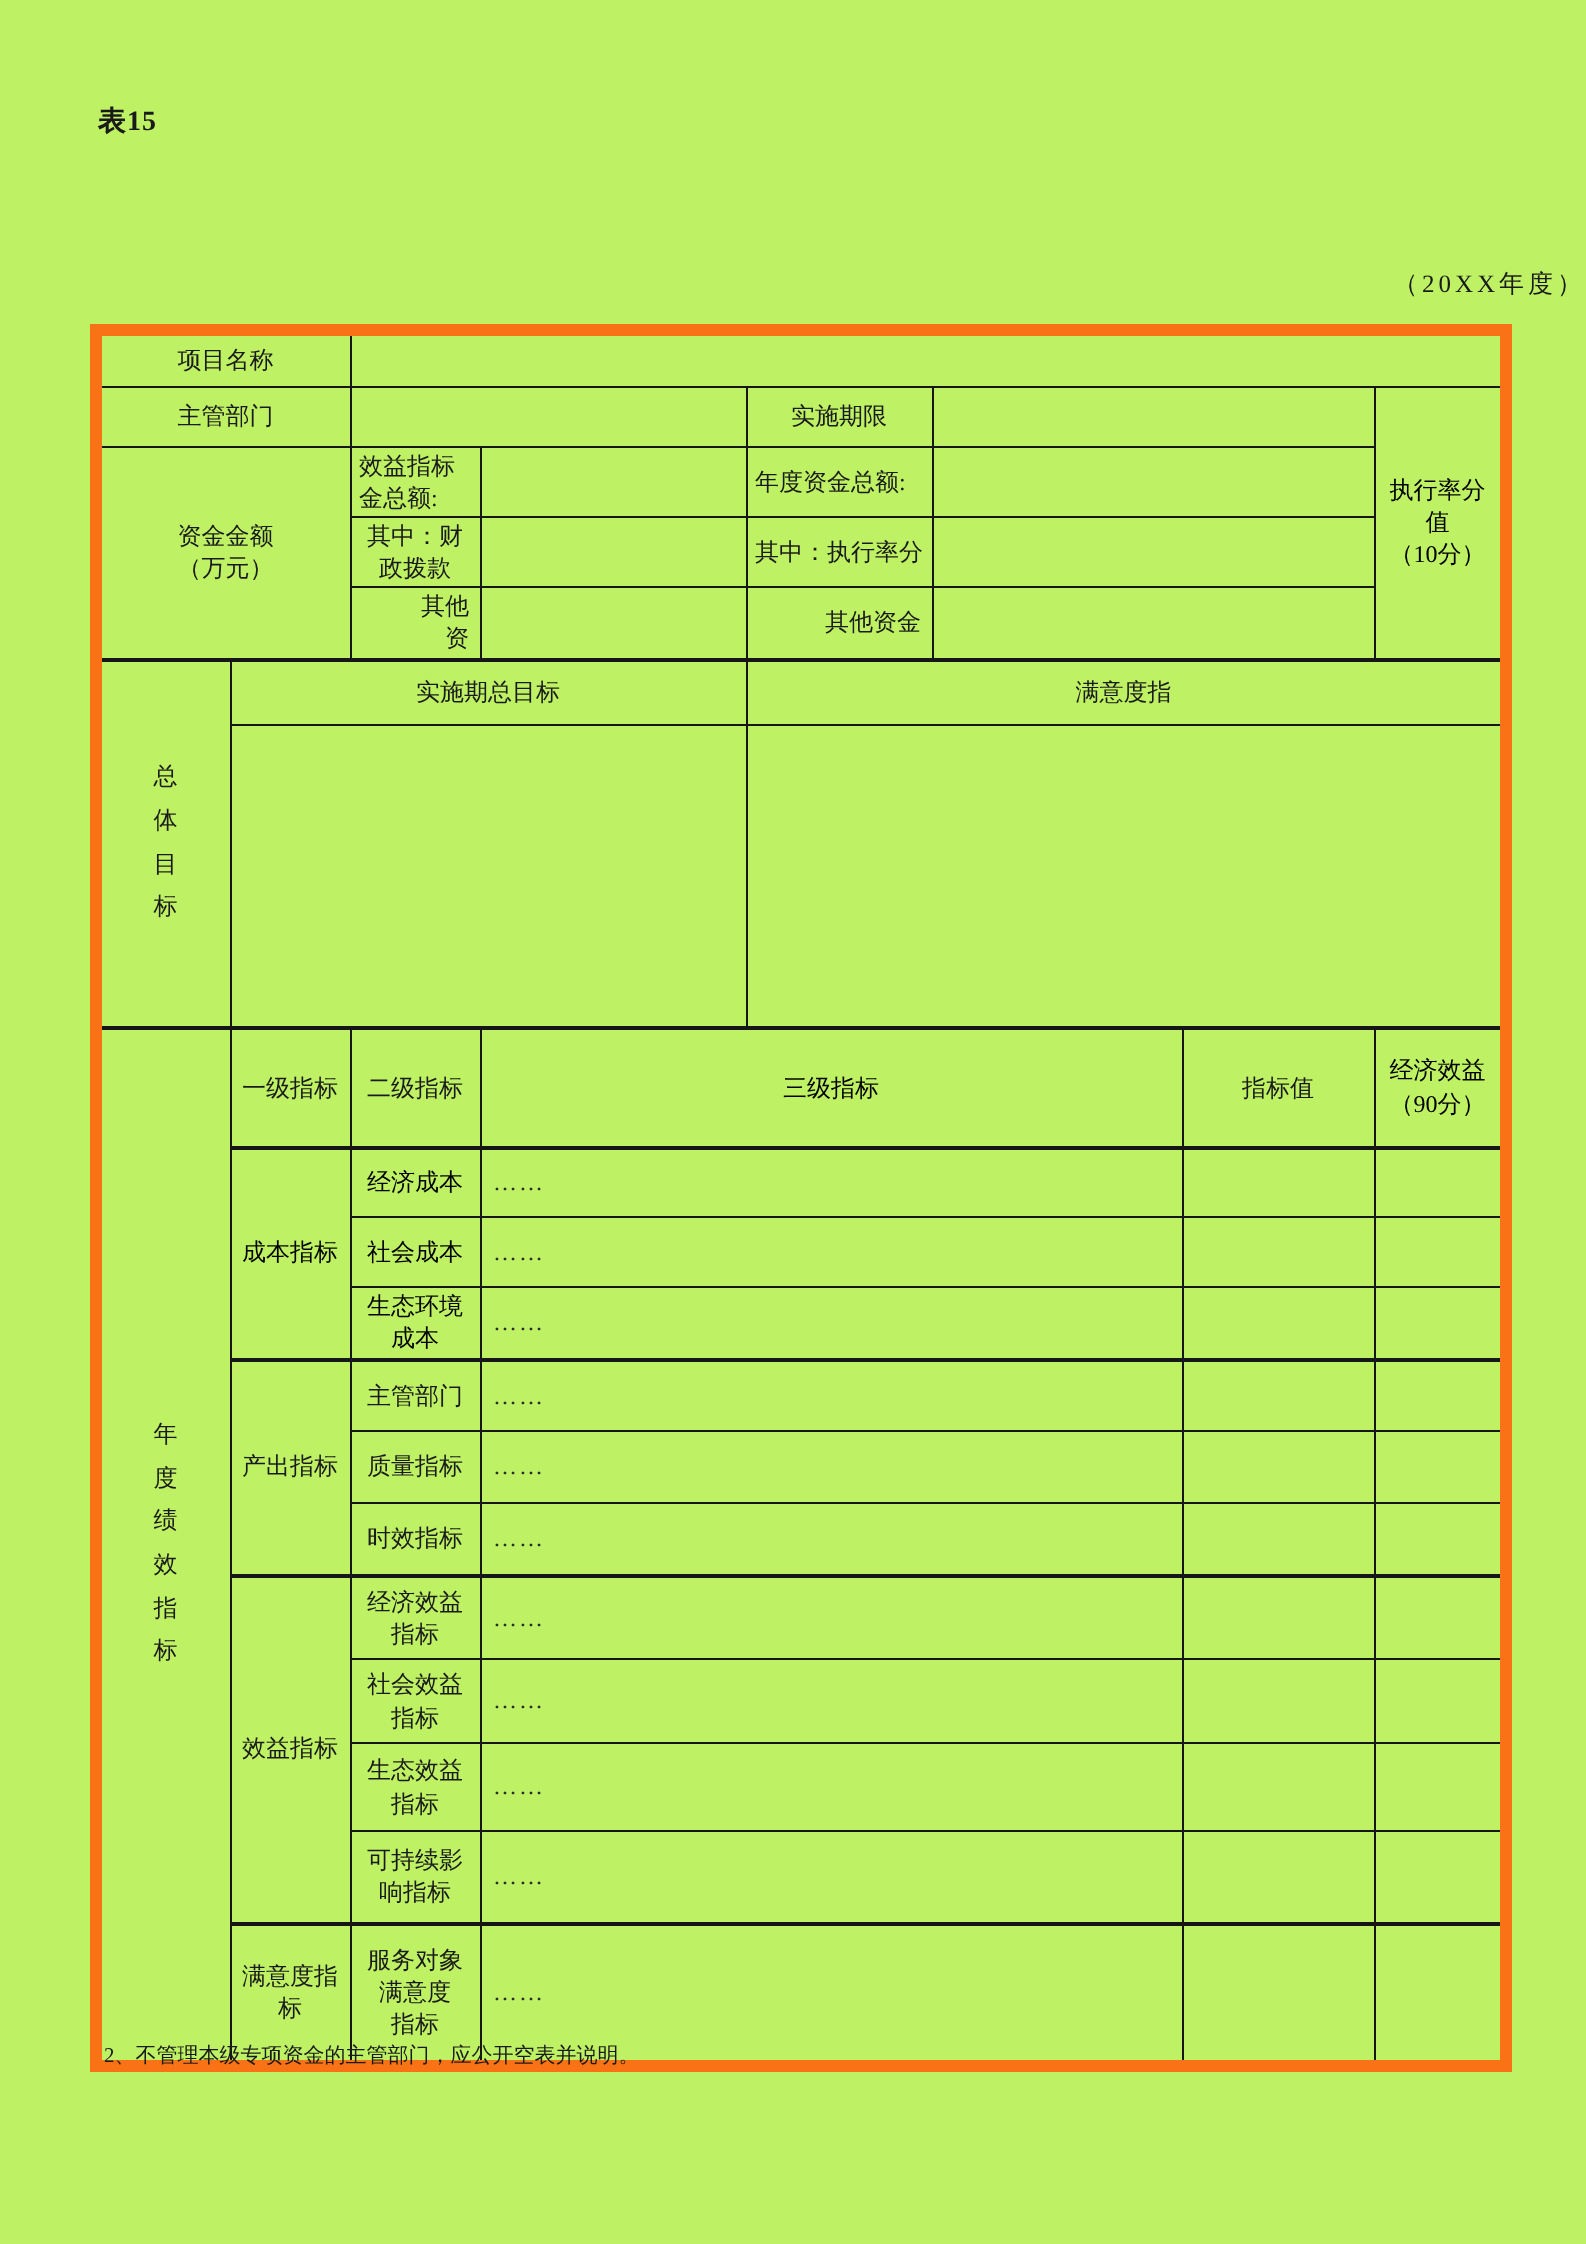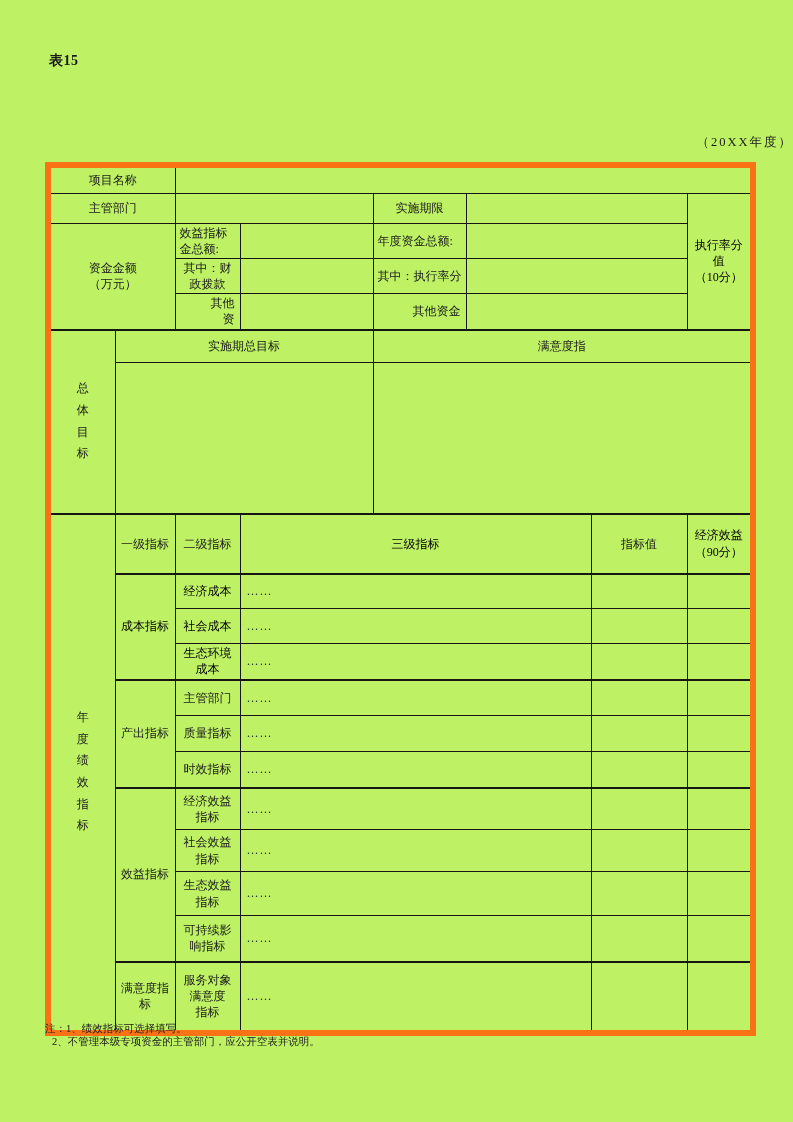--- a/index.html
+++ b/index.html
@@ -221,17 +221,16 @@
 指标</td>
         <td colspan="3" class="ellip">……</td>
         <td></td>
         <td></td>
       </tr>
 
     </tbody>
   </table>
 
   <div class="notes">
-    <div>注：1、绩效指标可选择填写。</div>
     <div class="l2">2、不管理本级专项资金的主管部门，应公开空表并说明。</div>
   </div>
 
 </div>
 
 </body></html>

